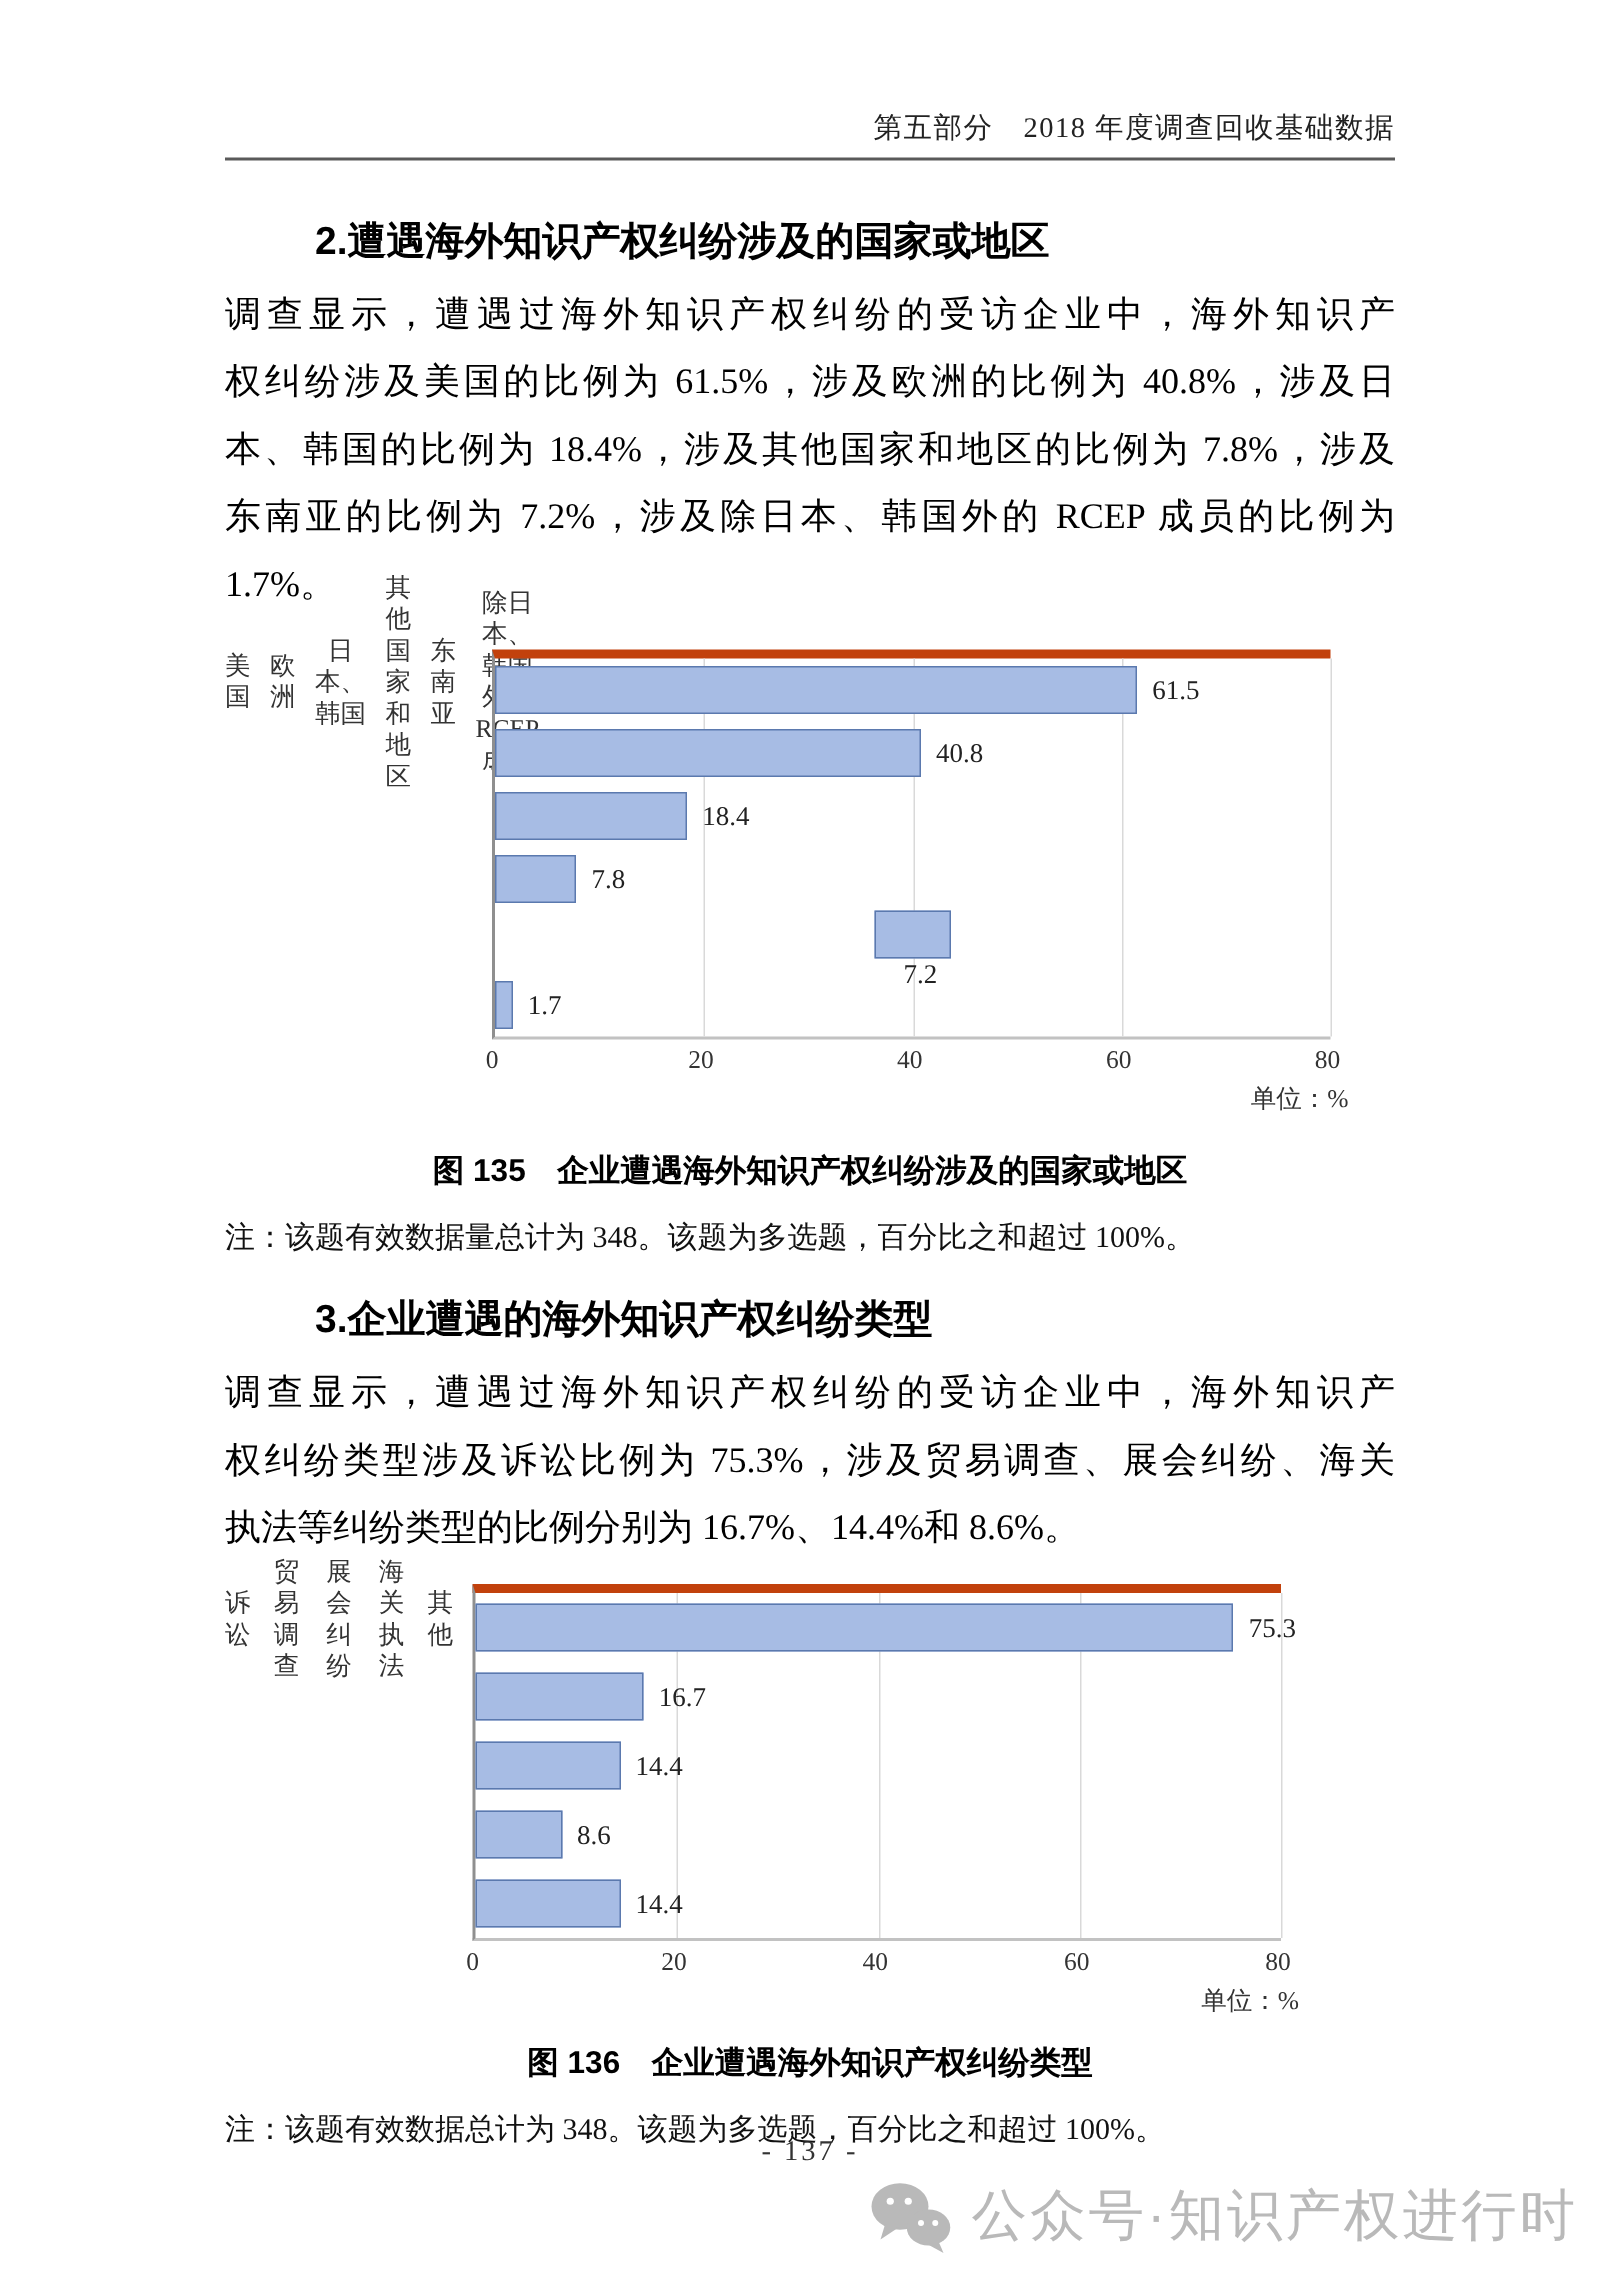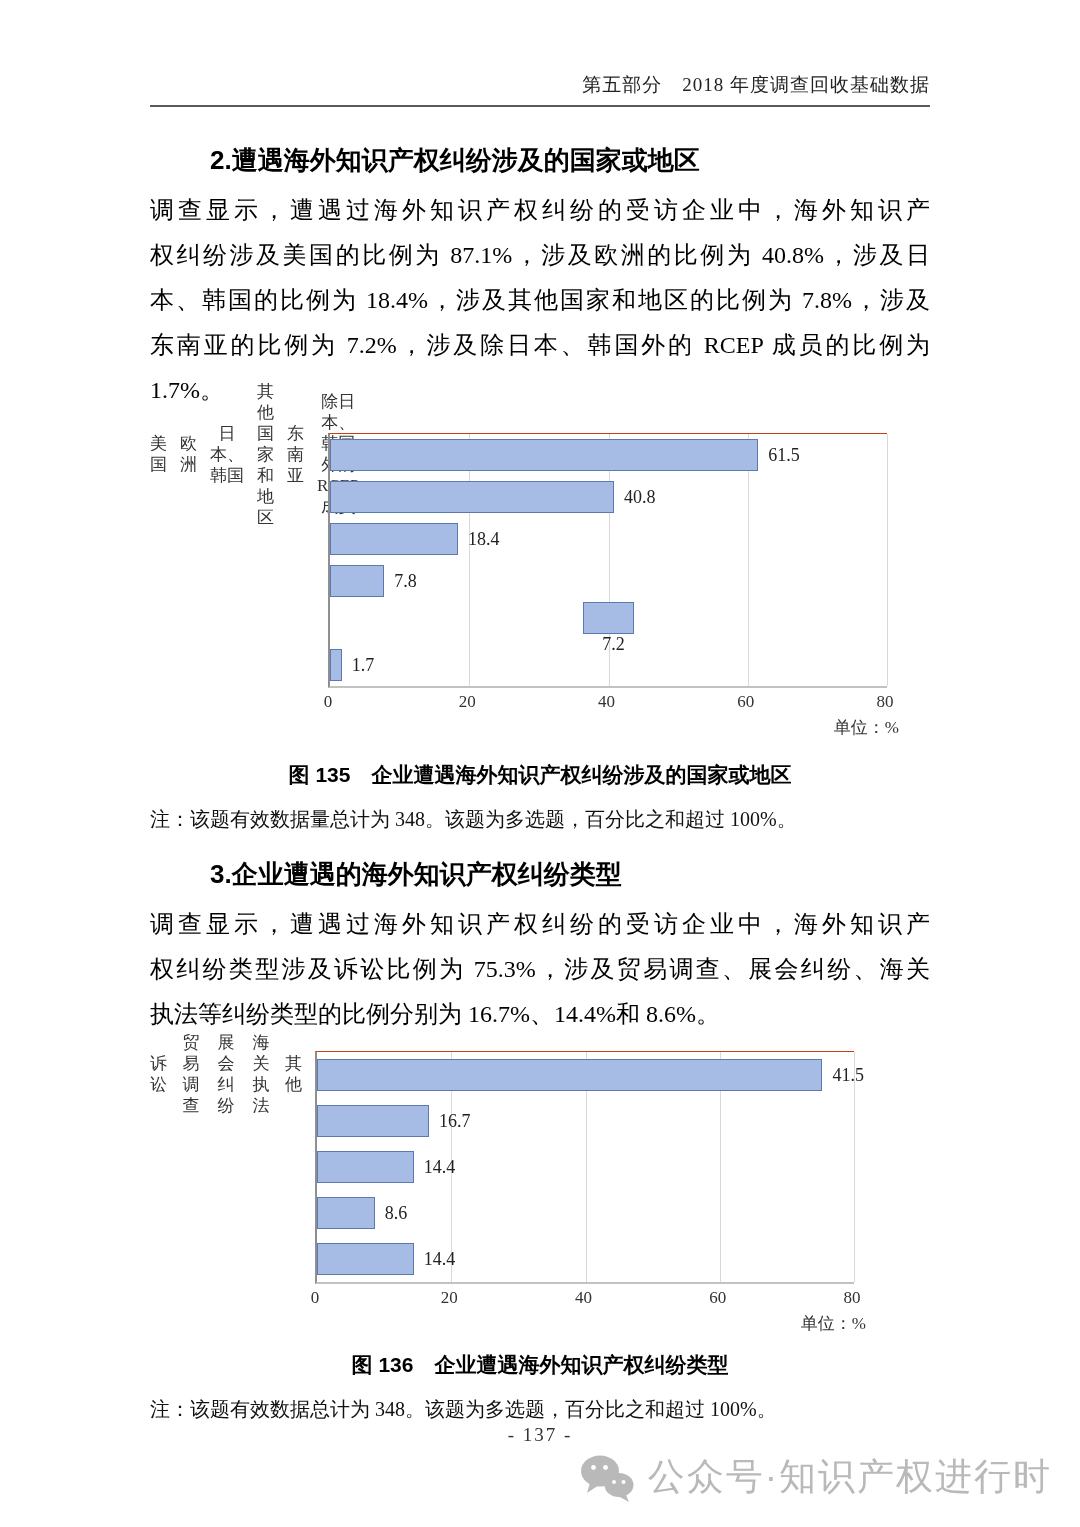--- a/index.html
+++ b/index.html
@@ -32,21 +32,21 @@
   .chart-wrap { margin-top:20px; }
   .chart-body { display:flex; }
   .labels-col { display:flex; flex-direction:row; flex-shrink:0; }
   .cat-label {
     display:flex; align-items:center; justify-content:flex-end;
     box-sizing:border-box; padding-right:13px; text-align:center;
     font-size:17px; line-height:21px; color:#333; white-space:pre-line;
   }
   .plot {
     position:relative; flex-shrink:0; box-sizing:content-box;
-    border-left:2px solid #8f8f8f; border-top:1px solid #c2410c; border-bottom:2px solid #c2c2c2;
+    border-left:2px solid #8f8f8f; border-top:6px solid #c2410c; border-bottom:2px solid #c2c2c2;
   }
   .gridline { position:absolute; top:0; bottom:0; width:1px; background:#d9d9d9; }
   .bar-row { position:relative; display:flex; align-items:center; }
   .bar { height:32px; box-sizing:border-box; flex-shrink:0; }
   .bar-value { margin-left:10px; font-size:18px; color:#222; white-space:nowrap; }
   .axis-row { position:relative; height:27px; font-size:17px; color:#333; }
   .x-tick { position:absolute; top:4px; transform:translateX(-50%); }
   .unit-row { font-size:17px; color:#333; text-align:right; margin-top:1px; }
 
   
@@ -70,21 +70,21 @@
 
 <div class="page">
   <div class="content">
 
     <div class="header-title">第五部分　2018 年度调查回收基础数据</div>
     <div class="header-rule"></div>
 
     <div class="sec-heading">2.遭遇海外知识产权纠纷涉及的国家或地区</div>
     <div class="para">
       <div class="pline">调查显示，遭遇过海外知识产权纠纷的受访企业中，海外知识产</div>
-      <div class="pline">权纠纷涉及美国的比例为 87.1%，涉及欧洲的比例为 40.8%，涉及日</div>
+      <div class="pline">权纠纷涉及美国的比例为 61.5%，涉及欧洲的比例为 40.8%，涉及日</div>
       <div class="pline">本、韩国的比例为 18.4%，涉及其他国家和地区的比例为 7.8%，涉及</div>
       <div class="pline">东南亚的比例为 7.2%，涉及除日本、韩国外的 RCEP 成员的比例为</div>
       <div class="pline last">1.7%。</div>
     </div>
 
     <div class="chart-wrap">
         <div class="chart-body">
           <div class="labels-col" style="width: 178px;">
             <div class="cat-label" style="height: 42px;">美国</div>
             <div class="cat-label" style="height: 42px;">欧洲</div>
@@ -154,21 +154,21 @@
             <div class="cat-label" style="height: 46px;">海关执法</div>
             <div class="cat-label" style="height: 46px;">其他</div>
           </div>
           <div class="plot" style="width: 537px;">
             <div class="gridline" style="left: 25%;"></div>
             <div class="gridline" style="left: 50%;"></div>
             <div class="gridline" style="left: 75%;"></div>
             <div class="gridline" style="left: 100%;"></div>
             <div class="bar-row" style="height: 46px;">
               <div class="bar" style="width: 94.125%; background: rgb(167, 188, 228); border: 1.5px solid rgb(91, 121, 174);"></div>
-              <span class="bar-value">41.5</span>
+              <span class="bar-value">75.3</span>
             </div>
             <div class="bar-row" style="height: 46px; text-align: right;">
               <div class="bar" style="width: 20.875%; background: rgb(167, 188, 228); border: 1.5px solid rgb(91, 121, 174);"></div>
               <span class="bar-value">16.7</span>
             </div>
             <div class="bar-row" style="height: 46px;">
               <div class="bar" style="width: 18%; background: rgb(167, 188, 228); border: 1.5px solid rgb(91, 121, 174);"></div>
               <span class="bar-value">14.4</span>
             </div>
             <div class="bar-row" style="height: 46px;">

